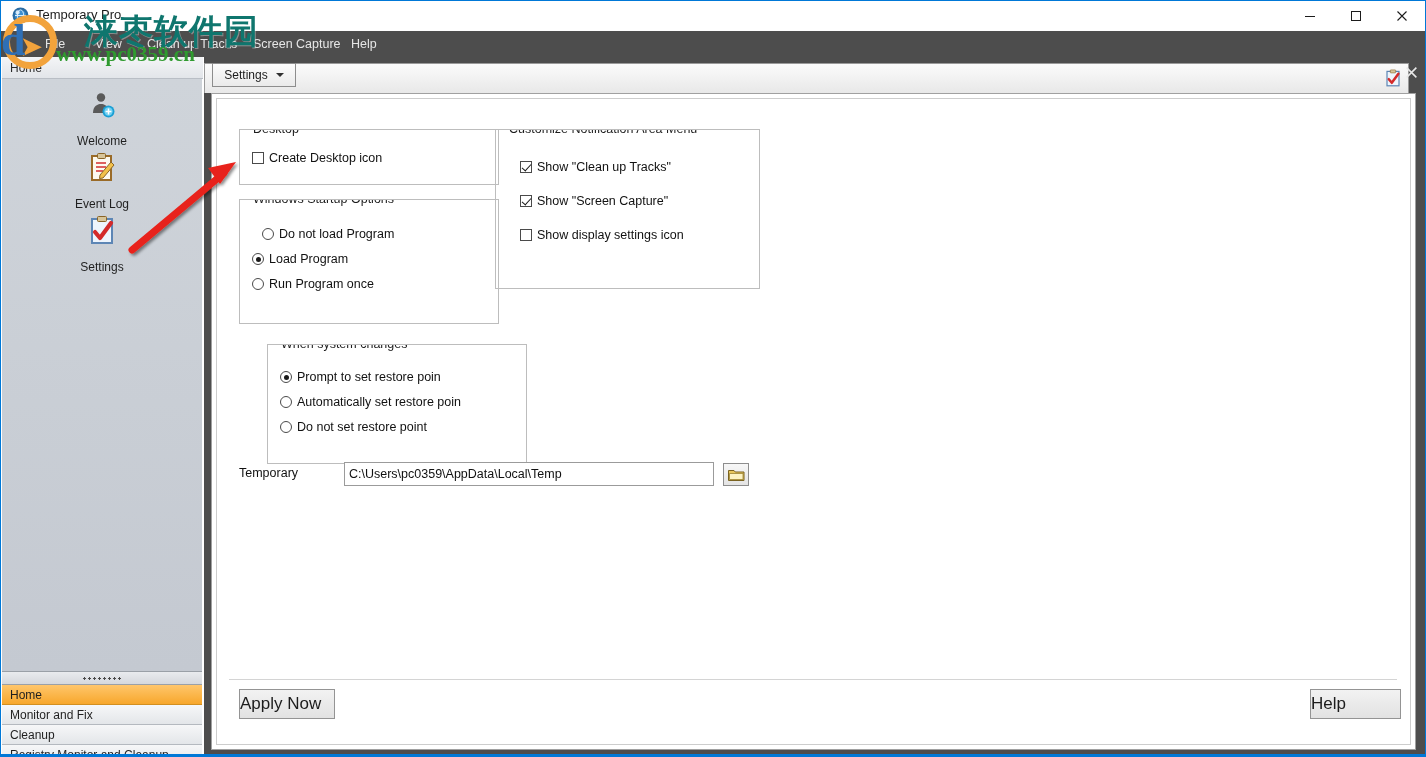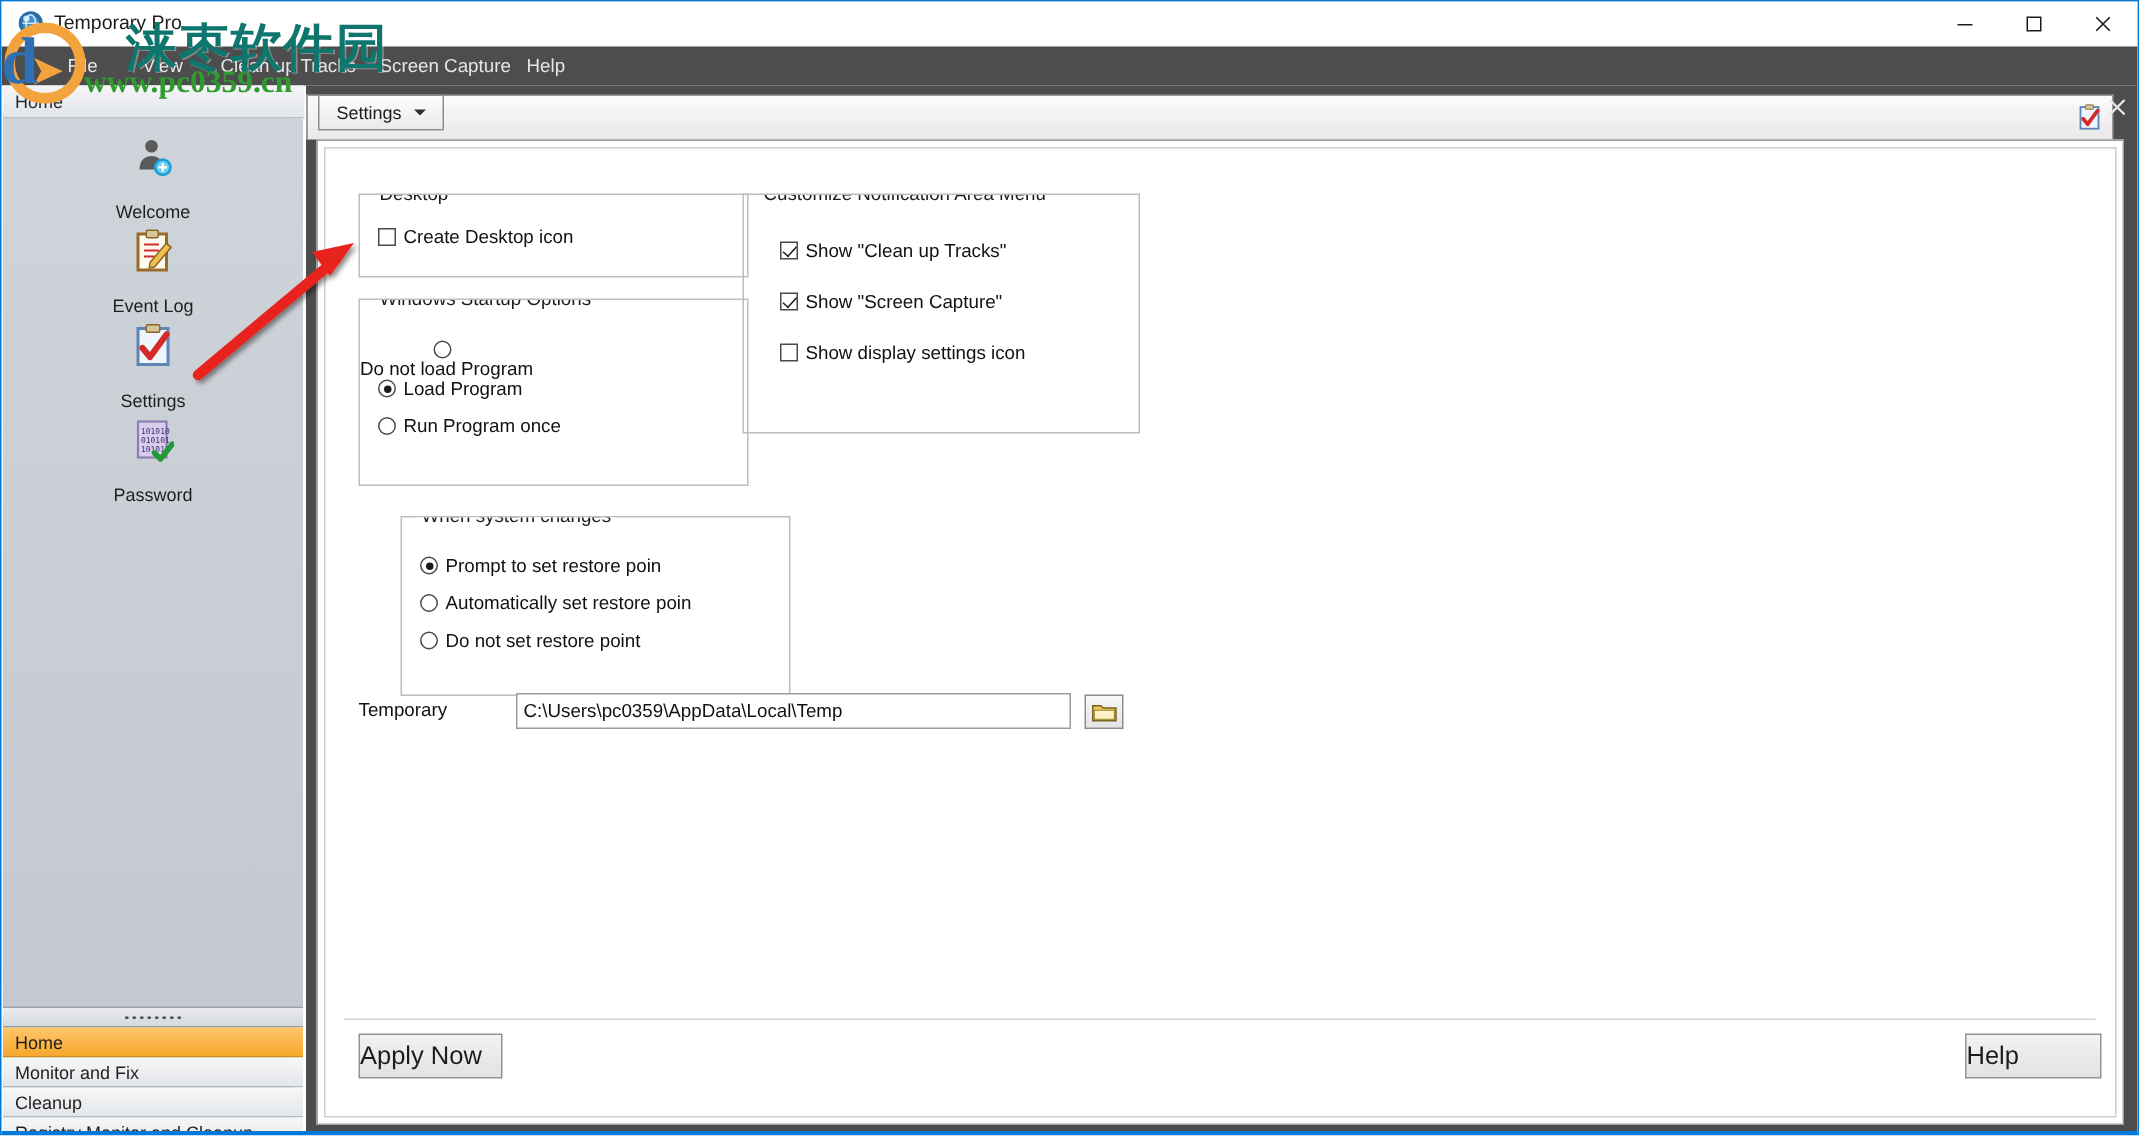--- a/index.html
+++ b/index.html
@@ -437,32 +437,20 @@
         <div class="sb-icon-box">
           <svg width="28" height="30" viewBox="0 0 28 30">
             <rect x="4" y="4" width="20" height="24" fill="#eef5fd" stroke="#5d86b5" stroke-width="2"></rect>
             <rect x="9.5" y="1.5" width="9" height="5" rx="1" fill="#d7c59a" stroke="#8a6426" stroke-width="1"></rect>
             <path d="M7 17 L12 23 L23 8" stroke="#d42a2a" stroke-width="4.2" fill="none" stroke-linecap="round" stroke-linejoin="round"></path>
           </svg>
         </div>
         <span class="sb-label">Settings</span>
       </div>
 
-      <div class="sb-item">
-        <div class="sb-icon-box">
-          <svg width="28" height="30" viewBox="0 0 28 30">
-            <rect x="4" y="3" width="19" height="24" fill="#d9cdee" stroke="#8d7bb5" stroke-width="1.4"></rect>
-            <text x="6" y="11" font-family="DejaVu Sans Mono, monospace" font-size="5.3" fill="#3c2d6b">101010</text>
-            <text x="6" y="17" font-family="DejaVu Sans Mono, monospace" font-size="5.3" fill="#3c2d6b">010101</text>
-            <text x="6" y="23" font-family="DejaVu Sans Mono, monospace" font-size="5.3" fill="#3c2d6b">101010</text>
-            <path d="M15 24 L19 28 L27 18" stroke="#1f9b33" stroke-width="3.6" fill="none" stroke-linecap="round" stroke-linejoin="round"></path>
-          </svg>
-        </div>
-        <span class="sb-label">Password</span>
-      </div>
 
     </div>
 
     <div class="sb-grip">
       <div class="grip-dots"></div>
     </div>
 
     <div class="sb-nav">
       <div class="nav-item active">
         <span>Home</span>
@@ -509,21 +497,21 @@
         <div class="gbox" style="left:22px; top:30px; width:260px; height:56px;">
           <span class="gbox-title">Desktop</span>
           <div class="ctl" style="left:12px; top:21px;">
             <span class="cbox"></span>
             <span>Create Desktop icon</span>
           </div>
         </div>
 
         <div class="gbox" style="left:22px; top:100px; width:260px; height:125px;">
           <span class="gbox-title">Windows Startup Options</span>
-          <div class="ctl" style="left:0; top:27px;flex-direction:column;">
+          <div class="ctl" style="left:22px; top:27px;">
             <span class="rbtn"></span>
             <span>Do not load Program</span>
           </div>
           <div class="ctl" style="left:12px; top:52px;">
             <span class="rbtn checked"></span>
             <span>Load Program</span>
           </div>
           <div class="ctl" style="left:12px; top:77px;">
             <span class="rbtn"></span>
             <span>Run Program once</span>

